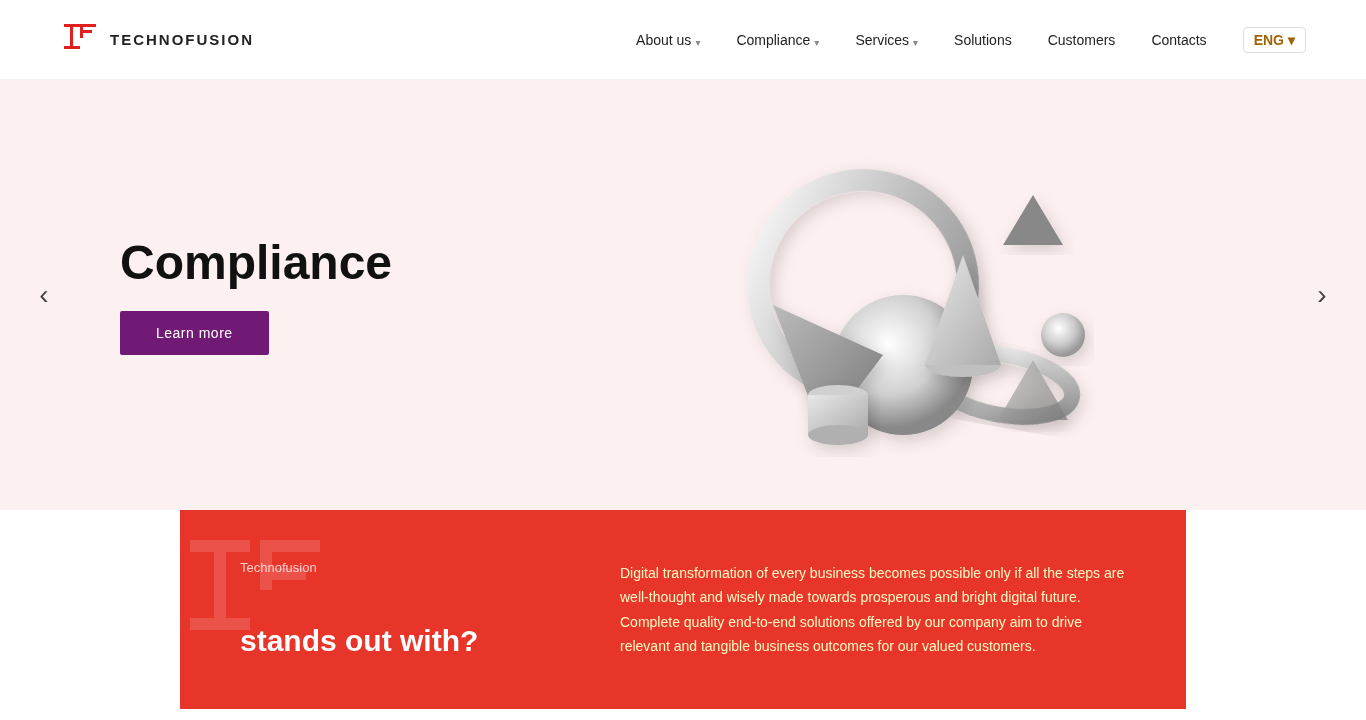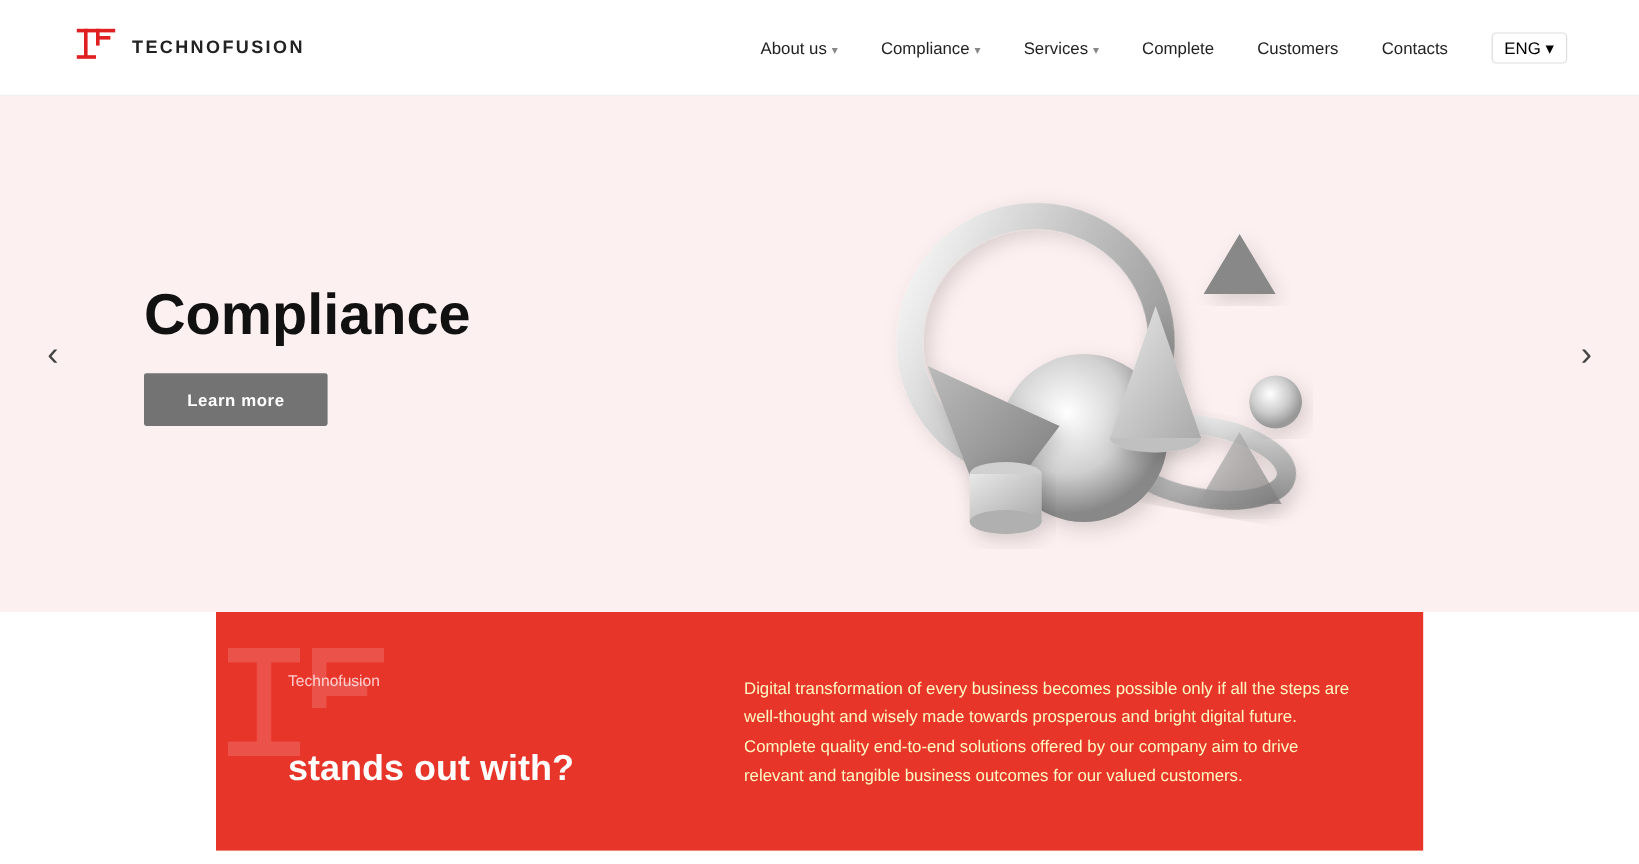--- a/index.html
+++ b/index.html
@@ -46,22 +46,22 @@
     }
     .nav-chevron {
       font-size: 10px;
       color: #888;
     }
     .lang-switcher {
       display: flex;
       align-items: center;
       gap: 4px;
       font-size: 14px;
-      font-weight: 400;
-      color: #000000;
+      font-weight: 700;
+      color: #a16207;
       cursor: pointer;
       border: 1px solid #ddd;
       padding: 4px 10px;
       border-radius: 4px;
     }
 
     
     .hero {
       background: #fdf0f0;
       position: relative;
@@ -104,26 +104,26 @@
       margin-bottom: 20px;
     }
     .hero-desc {
       font-size: 14px;
       color: #444;
       line-height: 1.7;
       margin-bottom: 32px;
       max-width: 360px;
     }
     .hero-btn {
-      background: #737373;
+      background: #701a75;
       color: #fff;
       border: none;
       padding: 14px 36px;
       font-size: 14px;
-      font-weight: 700;
+      font-weight: 400;
       cursor: pointer;
       border-radius: 2px;
       letter-spacing: 0.5px;
     }
     .hero-image {
       flex: 1;
       display: flex;
       align-items: center;
       justify-content: center;
       position: relative;
@@ -202,21 +202,21 @@
     </div>
     <div class="nav-item">
       <span>Compliance</span>
       <span class="nav-chevron">▾</span>
     </div>
     <div class="nav-item">
       <span>Services</span>
       <span class="nav-chevron">▾</span>
     </div>
     <div class="nav-item">
-      <span>Complete</span>
+      <span>Solutions</span>
     </div>
     <div class="nav-item">
       <span>Customers</span>
     </div>
     <div class="nav-item">
       <span>Contacts</span>
     </div>
     <div class="lang-switcher">
       <span>ENG</span>
       <span>▾</span>

